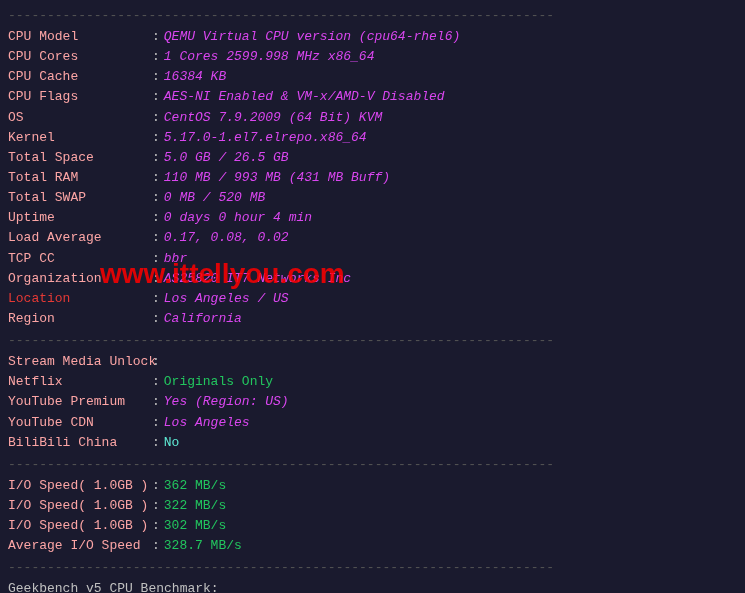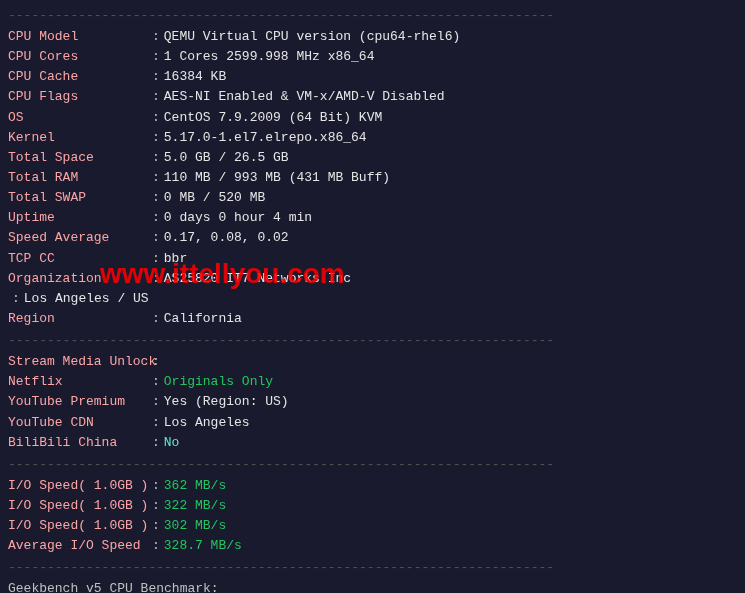--- a/index.html
+++ b/index.html
@@ -28,21 +28,22 @@
     .label {
       color: #fca5a5;
       width: 140px;
       min-width: 140px;
     }
     .colon {
       color: #c0c0c0;
       margin: 0 4px;
     }
     .value-green {
-      color: #e5e5e5;
+      color: #d946ef;
+      font-style: italic;
     }
     .value-yellow {
       color: #22c55e;
     }
     .value-red {
       color: #5eead4;
       font-family: Liberation Mono, monospace;
     }
     .label-red {
       color: #e53935;
@@ -117,35 +118,36 @@
       <span class="label">Total SWAP</span>
       <span class="colon">:</span>
       <span class="value-green">0 MB / 520 MB</span>
     </div>
     <div class="row">
       <span class="label">Uptime</span>
       <span class="colon">:</span>
       <span class="value-green">0 days 0 hour 4 min</span>
     </div>
     <div class="row">
-      <span class="label">Speed Average</span>
+      <span class="label">Load Average</span>
       <span class="colon">:</span>
       <span class="value-green">0.17, 0.08, 0.02</span>
     </div>
     <div class="row">
       <span class="label">TCP CC</span>
       <span class="colon">:</span>
       <span class="value-green">bbr</span>
     </div>
     <div class="row">
       <span class="label">Organization</span>
       <span class="colon">:</span>
       <span class="value-green">AS25820 IT7 Networks Inc</span>
     </div>
     <div class="row">
+      <span class="label label-red">Location</span>
       <span class="colon">:</span>
       <span class="value-green">Los Angeles / US</span>
     </div>
     <div class="row">
       <span class="label">Region</span>
       <span class="colon">:</span>
       <span class="value-green">California</span>
     </div>
   </div>
 

